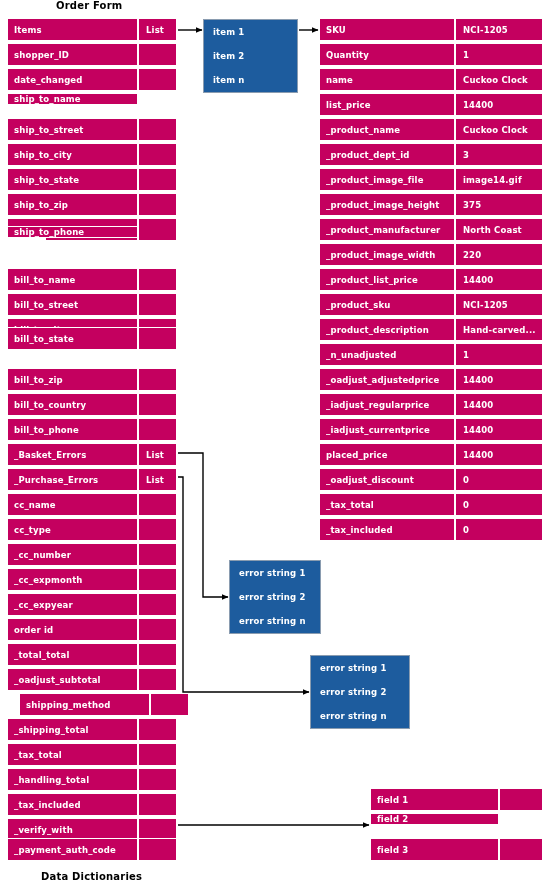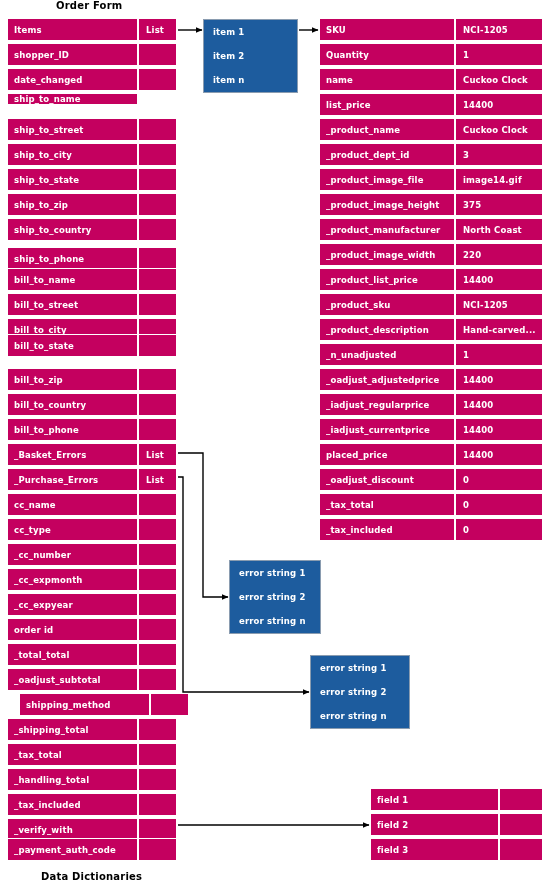--- a/index.html
+++ b/index.html
@@ -172,37 +172,37 @@
         <div class="ff-cell val"></div>
       </div>
       <div class="ff-row" style="top: 175px;">
         <div class="ff-cell key">ship_to_zip</div>
         <div class="ff-cell val"></div>
       </div>
       <div class="ff-row" style="top: 200px;">
         <div class="ff-cell key">ship_to_country</div>
         <div class="ff-cell val"></div>
       </div>
-      <div class="ff-row" style="top: 229px;">
+      <div class="ff-row" style="top: 208px; flex-direction: column;">
         <div class="ff-cell key">ship_to_phone</div>
         <div class="ff-cell val"></div>
       </div>
       <div class="ff-row" style="top: 250px;">
         <div class="ff-cell key">bill_to_name</div>
         <div class="ff-cell val"></div>
       </div>
       <div class="ff-row" style="top: 275px;">
         <div class="ff-cell key">bill_to_street</div>
         <div class="ff-cell val"></div>
       </div>
       <div class="ff-row" style="top: 300px;">
         <div class="ff-cell key">bill_to_city</div>
         <div class="ff-cell val"></div>
       </div>
-      <div class="ff-row" style="top: 316px;">
+      <div class="ff-row" style="top: 309px;">
         <div class="ff-cell key">bill_to_state</div>
         <div class="ff-cell val"></div>
       </div>
       <div class="ff-row" style="top: 350px;">
         <div class="ff-cell key">bill_to_zip</div>
         <div class="ff-cell val"></div>
       </div>
       <div class="ff-row" style="top: 375px;">
         <div class="ff-cell key">bill_to_country</div>
         <div class="ff-cell val"></div>
@@ -384,21 +384,21 @@
       <div class="list-item">error string 1</div>
       <div class="list-item">error string 2</div>
       <div class="list-item">error string n</div>
     </div>
 
   <div class="ff-table" id="field-table" style="height: 75px;">
       <div class="ff-row" style="top: 0px;">
         <div class="ff-cell key">field 1</div>
         <div class="ff-cell val"></div>
       </div>
-      <div class="ff-row" style="top: 25px;">
+      <div class="ff-row" style="top: 25px; flex-direction: column;">
         <div class="ff-cell key">field 2</div>
         <div class="ff-cell val"></div>
       </div>
       <div class="ff-row" style="top: 50px;">
         <div class="ff-cell key">field 3</div>
         <div class="ff-cell val"></div>
       </div>
     </div>
 
 </div>

